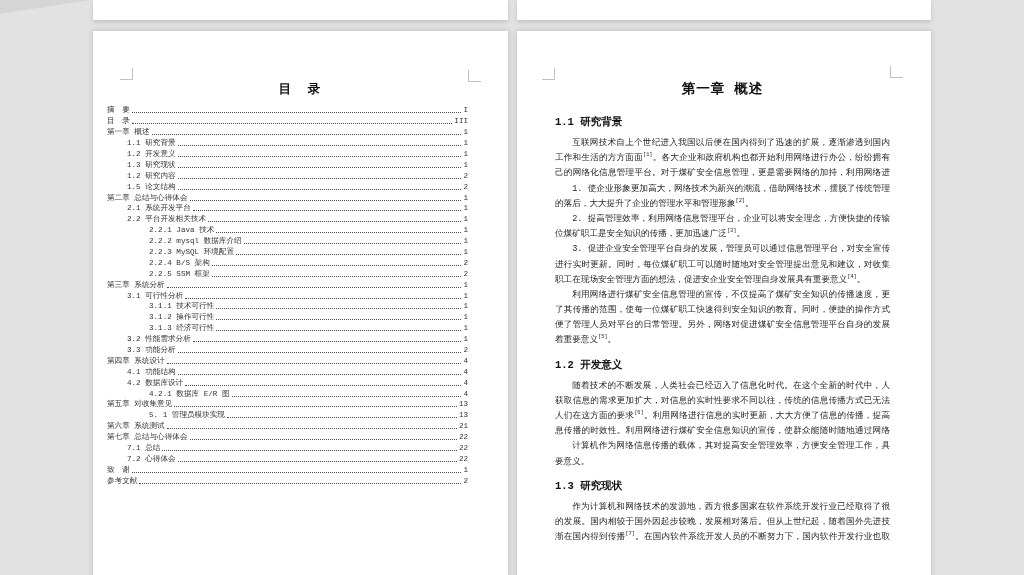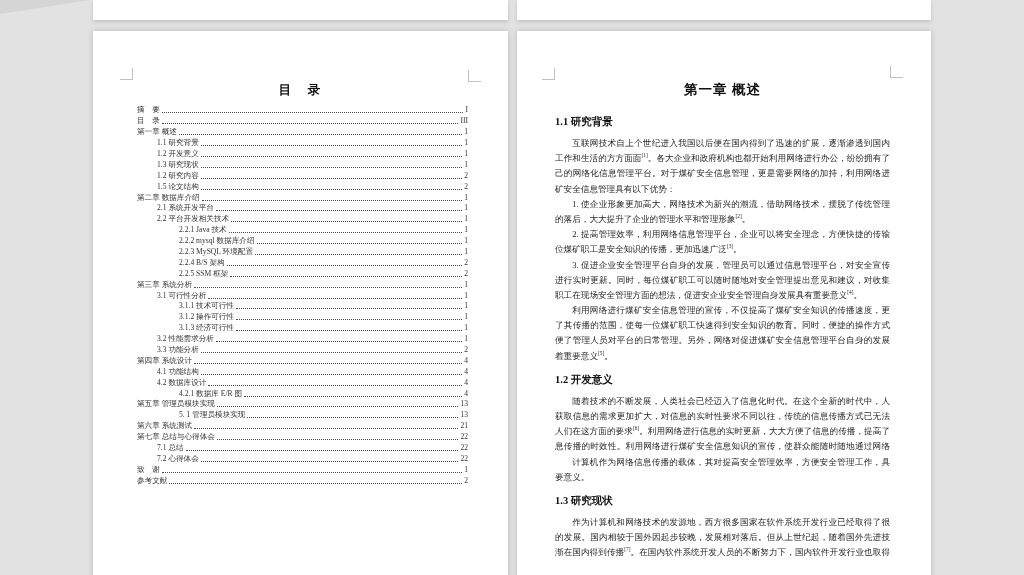--- a/index.html
+++ b/index.html
@@ -1,20 +1,20 @@
 <!DOCTYPE html>
 <html style="--bg: #e2e2e2; --page: #ffffff; --mark: #c2c2c2;"><head>
 <meta charset="utf-8">
 <style>
   html,body { margin:0; padding:0; background:var(--bg,#e2e2e2); }
   * { box-sizing:border-box; }
   .canvas {
     position:relative; width:1024px; height:575px; overflow:hidden;
     background:var(--bg,#e2e2e2);
-    font-family:Liberation Serif, serif;
+    font-family:Liberation Mono, monospace;
   }
   .corner-shade {
     position:absolute; left:0; top:0; width:90px; height:14px;
     background:#d5d5d5; clip-path:polygon(0 0,100% 0,0 100%);
   }
   .prev-page {
     position:absolute; top:0; height:20px; background:var(--page,#fff);
     box-shadow:0 2px 4px rgba(0,0,0,.15);
   }
   .prev-page.left  { left:93px;  width:415px; }
@@ -30,21 +30,21 @@
   .bmark.tr { border-left:1px solid var(--mark,#c2c2c2);  border-bottom:1px solid var(--mark,#c2c2c2); }
   .toc-page .bmark.tl { left:27px;  top:37px; }
   .toc-page .bmark.tr { left:375px; top:39px; }
   .content-page .bmark.tl { left:25px;  top:37px; }
   .content-page .bmark.tr { left:373px; top:35px; }
 
   .toc-title {
     text-align:center; font-size:12.5px; line-height:15px; font-weight:bold;
     letter-spacing:2px; color:#111; margin-bottom:7px;
   }
-  .toc-list { padding:0 40px 0 44px; }
+  .toc-list { padding:0 40px 0 14px; }
   .toc-row {
     display:flex; align-items:flex-end; height:10.9px;
     font-size:7.6px; line-height:10.5px; color:#333;
   }
   .toc-row.lvl2 { padding-left:20px; }
   .toc-row.lvl3 { padding-left:42px;text-align:center; }
   .toc-label { white-space:nowrap; }
   .toc-leader { flex:1; border-bottom:1px dotted #4a4a4a; margin:0 2px 2.5px 2px; min-width:8px; }
   .toc-num { white-space:nowrap; }
 
@@ -110,21 +110,21 @@
           <span class="toc-label">1.2 研究内容</span>
           <span class="toc-leader"></span>
           <span class="toc-num">2</span>
         </div>
         <div class="toc-row lvl2">
           <span class="toc-label">1.5 论文结构</span>
           <span class="toc-leader"></span>
           <span class="toc-num">2</span>
         </div>
         <div class="toc-row lvl1">
-          <span class="toc-label">第二章 数据库介绍</span>
+          <span class="toc-label">第二章 总结与心得体会</span>
           <span class="toc-leader"></span>
           <span class="toc-num">1</span>
         </div>
         <div class="toc-row lvl2">
           <span class="toc-label">2.1 系统开发平台</span>
           <span class="toc-leader"></span>
           <span class="toc-num">1</span>
         </div>
         <div class="toc-row lvl2">
           <span class="toc-label">2.2 平台开发相关技术</span>
@@ -205,21 +205,21 @@
           <span class="toc-label">4.2 数据库设计</span>
           <span class="toc-leader"></span>
           <span class="toc-num">4</span>
         </div>
         <div class="toc-row lvl3">
           <span class="toc-label">4.2.1 数据库 E/R 图</span>
           <span class="toc-leader"></span>
           <span class="toc-num">4</span>
         </div>
         <div class="toc-row lvl1">
-          <span class="toc-label">第五章 管理员模块实现</span>
+          <span class="toc-label">第五章 对收集意见</span>
           <span class="toc-leader"></span>
           <span class="toc-num">13</span>
         </div>
         <div class="toc-row lvl3">
           <span class="toc-label">5. 1 管理员模块实现</span>
           <span class="toc-leader"></span>
           <span class="toc-num">13</span>
         </div>
         <div class="toc-row lvl1">
           <span class="toc-label">第六章 系统测试</span>
@@ -258,21 +258,20 @@
     <div class="bmark tl"></div>
     <div class="bmark tr"></div>
     <div class="chapter-title">第一章 概述</div>
     <div id="sections">
         <div class="section">
           <div class="sec-heading">1.1 研究背景</div>
           <div class="para">
             <div class="line first">互联网技术自上个世纪进入我国以后便在国内得到了迅速的扩展，逐渐渗透到国内人民</div>
             <div class="line">工作和生活的方方面面<sup>[1]</sup>。各大企业和政府机构也都开始利用网络进行办公，纷纷拥有了自</div>
             <div class="line">己的网络化信息管理平台。对于煤矿安全信息管理，更是需要网络的加持，利用网络进行煤</div>
-            <div class="line end">矿安全信息管理具有以下优势：</div>
           </div>
           <div class="para">
             <div class="line first">1. 使企业形象更加高大，网络技术为新兴的潮流，借助网络技术，摆脱了传统管理方式</div>
             <div class="line end">的落后，大大提升了企业的管理水平和管理形象<sup>[2]</sup>。</div>
           </div>
           <div class="para">
             <div class="line first">2. 提高管理效率，利用网络信息管理平台，企业可以将安全理念，方便快捷的传输给每</div>
             <div class="line end">位煤矿职工是安全知识的传播，更加迅速广泛<sup>[3]</sup>。</div>
           </div>
           <div class="para">

